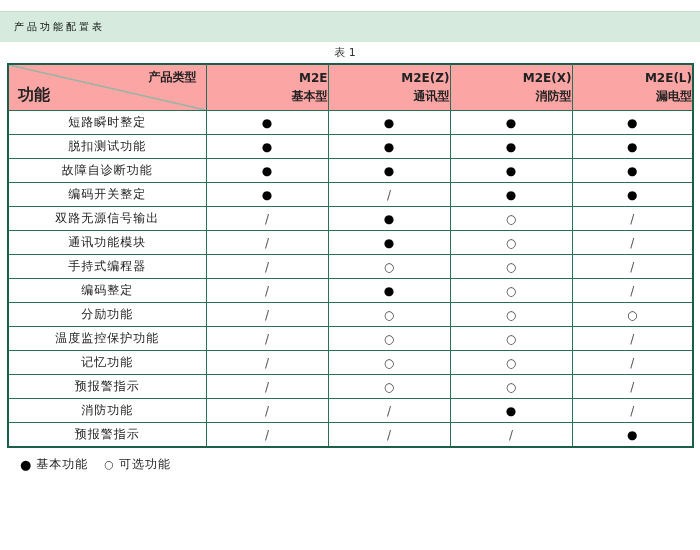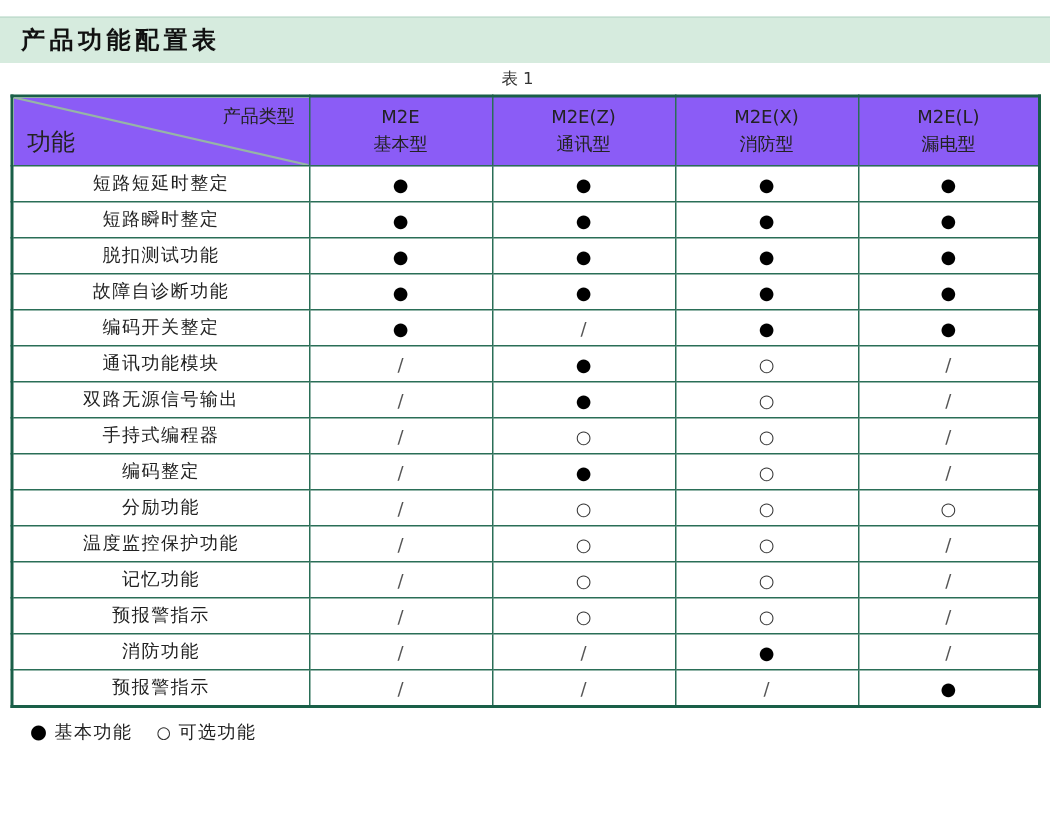--- a/index.html
+++ b/index.html
@@ -18,22 +18,22 @@
     margin-top: 11px;
     height: 31px;
     background: #d6ebde;
     border-top: 1px solid #c2ddcf;
     display: flex;
     align-items: center;
     padding-left: 14px;
     box-sizing: border-box;
   }
   .title-bar .title-text {
-    font-size: 16px;
-    font-weight: bold;
+    font-size: 10px;
+    font-weight: normal;
     letter-spacing: 3px;
     color: #111111;
   }
 
   .table-label {
     text-align: center;
     padding-right: 10px;
     margin-top: 3px;
     font-size: 11px;
     color: #333333;
@@ -47,25 +47,25 @@
     margin: 3px 0 0 7px;
     width: 685px;
     border: 2px solid #1a5f48;
   }
   .config-table th, .config-table td {
     border: 1px solid #2a6e57;
     padding: 0;
   }
 
   .config-table thead th {
-    background: #8b5cf6;
+    background: #fca5a5;
     height: 45px;
-    font-weight: normal;
+    font-weight: bold;
     font-size: 12px;
-    text-align: center;
+    text-align: right;
     vertical-align: middle;
     color: #222222;
   }
   th.corner { position: relative; background: #d9ede2; }
   th.corner svg.diag {
     position: absolute; left: 0; top: 0;
     width: 100%; height: 100%;
     display: block;
   }
   th.corner .corner-top {
@@ -143,27 +143,20 @@
           <span class="col-head-line">消防型</span>
         </th>
         <th>
           <span class="col-head-line">M2E(L)</span>
           <span class="col-head-line">漏电型</span>
         </th>
       </tr>
     </thead>
     <tbody>
         <tr>
-          <td class="func-cell">短路短延时整定</td>
-          <td class="sym-cell sym-filled">●</td>
-          <td class="sym-cell sym-filled">●</td>
-          <td class="sym-cell sym-filled">●</td>
-          <td class="sym-cell sym-filled">●</td>
-        </tr>
-        <tr>
           <td class="func-cell">短路瞬时整定</td>
           <td class="sym-cell sym-filled">●</td>
           <td class="sym-cell sym-filled">●</td>
           <td class="sym-cell sym-filled">●</td>
           <td class="sym-cell sym-filled">●</td>
         </tr>
         <tr>
           <td class="func-cell">脱扣测试功能</td>
           <td class="sym-cell sym-filled">●</td>
           <td class="sym-cell sym-filled">●</td>
@@ -178,28 +171,28 @@
           <td class="sym-cell sym-filled">●</td>
         </tr>
         <tr>
           <td class="func-cell">编码开关整定</td>
           <td class="sym-cell sym-filled">●</td>
           <td class="sym-cell sym-slash">/</td>
           <td class="sym-cell sym-filled">●</td>
           <td class="sym-cell sym-filled">●</td>
         </tr>
         <tr>
+          <td class="func-cell">双路无源信号输出</td>
+          <td class="sym-cell sym-slash">/</td>
+          <td class="sym-cell sym-filled">●</td>
+          <td class="sym-cell sym-open">○</td>
+          <td class="sym-cell sym-slash">/</td>
+        </tr>
+        <tr>
           <td class="func-cell">通讯功能模块</td>
-          <td class="sym-cell sym-slash">/</td>
-          <td class="sym-cell sym-filled">●</td>
-          <td class="sym-cell sym-open">○</td>
-          <td class="sym-cell sym-slash">/</td>
-        </tr>
-        <tr>
-          <td class="func-cell">双路无源信号输出</td>
           <td class="sym-cell sym-slash">/</td>
           <td class="sym-cell sym-filled">●</td>
           <td class="sym-cell sym-open">○</td>
           <td class="sym-cell sym-slash">/</td>
         </tr>
         <tr>
           <td class="func-cell">手持式编程器</td>
           <td class="sym-cell sym-slash">/</td>
           <td class="sym-cell sym-open">○</td>
           <td class="sym-cell sym-open">○</td>

